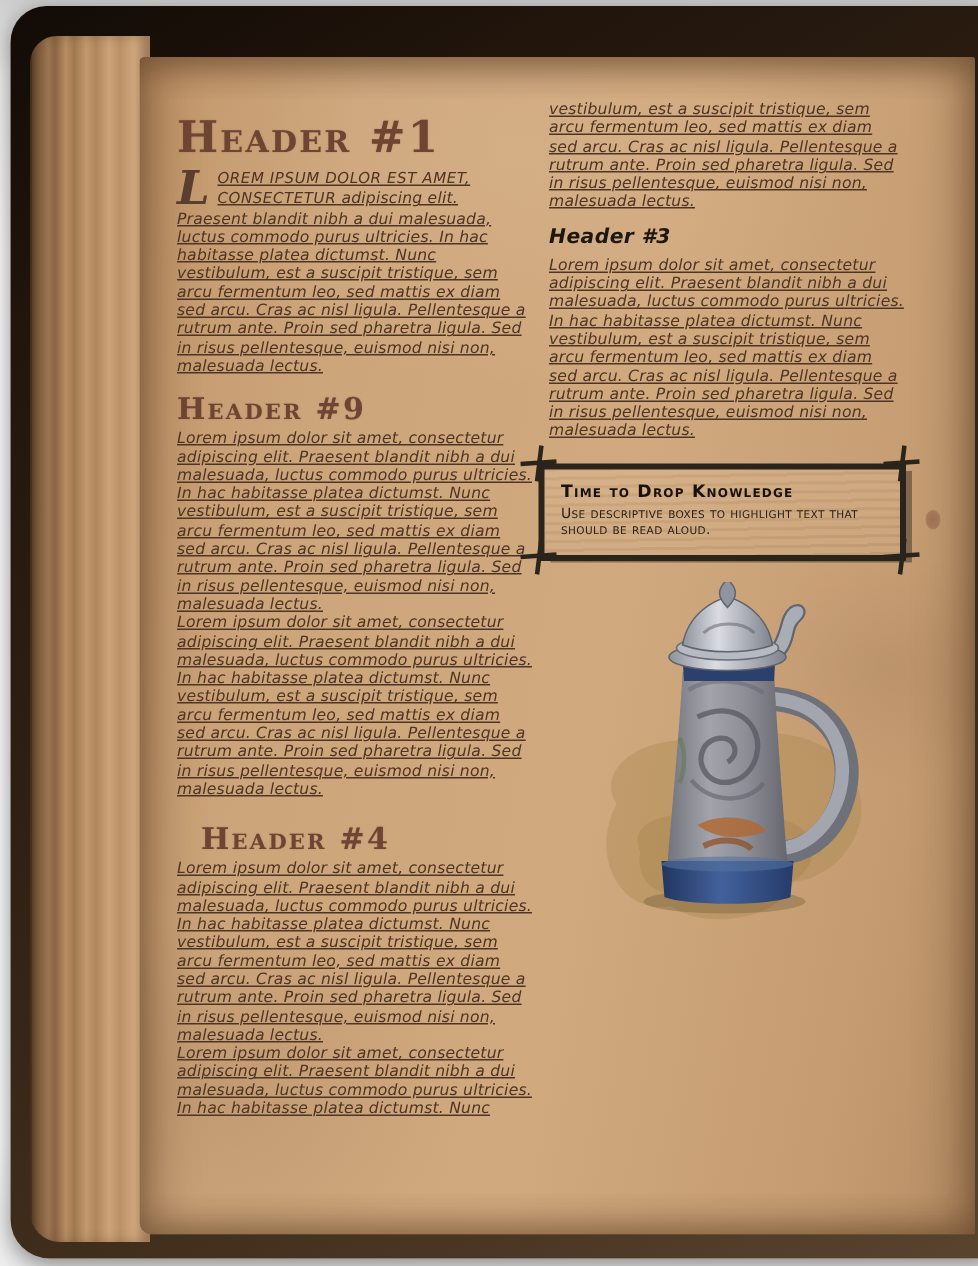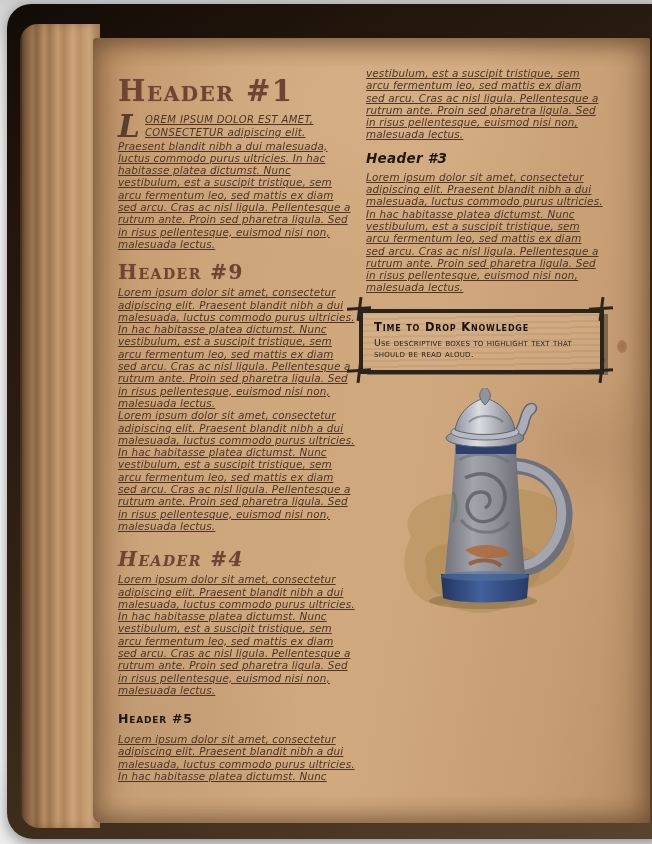--- a/index.html
+++ b/index.html
@@ -54,21 +54,21 @@
     color:#4e3424; text-align:left;text-decoration:underline;
   }
   h1.fancy,h2.fancy,h3.fancy,h4.fancy{
     font-family:"DejaVu Serif", serif; font-variant:small-caps;
     color:#6e4433; font-weight:700; letter-spacing:1.5px;
     text-shadow:0 0 1px rgba(110,68,51,.35);
   }
   h1.fancy{ font-size:29px; line-height:32px; margin:8px 0 6px; }
   h2.fancy{ font-size:20px; line-height:22px; margin:11px 0 3px; }
   h3.fancy{ font-size:20px; line-height:22px; margin:13px 0 3px -20px; }
-  h4.fancy{ font-size:20px; line-height:22px; margin:16px 0 3px;font-style:italic; }
+  h4.fancy{ font-size:20px; line-height:22px; margin:16px 16px 3px; }
   .marker{
     font-family:"DejaVu Sans", sans-serif; font-variant:small-caps;
     font-weight:800; color:#1d1711; letter-spacing:.8px;
   }
   h5.marker{ font-size:12.5px; margin:15px 0 7px; }
   h6.script{ font-family:"DejaVu Sans", sans-serif; font-style:italic; font-weight:700;
     font-size:13.5px; color:#1d1711; margin:9px 0 5px; letter-spacing:.3px; }
   .dropcap{
     float:left; font-family:"DejaVu Serif", serif; font-size:31px; line-height:23px;
     color:#5a3e2e; margin:2px 5px 0 0; font-weight:700;
@@ -124,21 +124,20 @@
         <p class="hand"><span class="dropcap">L</span><span class="lead-caps">orem ipsum dolor est amet, consectetur</span> <span>adipiscing elit. Praesent blandit nibh a dui malesuada, luctus commodo purus ultricies. In hac habitasse platea dictumst. Nunc vestibulum, est a suscipit tristique, sem arcu fermentum leo, sed mattis ex diam sed arcu. Cras ac nisl ligula. Pellentesque a rutrum ante. Proin sed pharetra ligula. Sed in risus pellentesque, euismod nisi non, malesuada lectus.</span></p>
 
         <h2 class="fancy">Header #9</h2>
         <p class="hand">Lorem ipsum dolor sit amet, consectetur adipiscing elit. Praesent blandit nibh a dui malesuada, luctus commodo purus ultricies. In hac habitasse platea dictumst. Nunc vestibulum, est a suscipit tristique, sem arcu fermentum leo, sed mattis ex diam sed arcu. Cras ac nisl ligula. Pellentesque a rutrum ante. Proin sed pharetra ligula. Sed in risus pellentesque, euismod nisi non, malesuada lectus.</p>
 
         <p class="hand">Lorem ipsum dolor sit amet, consectetur adipiscing elit. Praesent blandit nibh a dui malesuada, luctus commodo purus ultricies. In hac habitasse platea dictumst. Nunc vestibulum, est a suscipit tristique, sem arcu fermentum leo, sed mattis ex diam sed arcu. Cras ac nisl ligula. Pellentesque a rutrum ante. Proin sed pharetra ligula. Sed in risus pellentesque, euismod nisi non, malesuada lectus.</p>
 
         <h4 class="fancy">Header #4</h4>
         <p class="hand">Lorem ipsum dolor sit amet, consectetur adipiscing elit. Praesent blandit nibh a dui malesuada, luctus commodo purus ultricies. In hac habitasse platea dictumst. Nunc vestibulum, est a suscipit tristique, sem arcu fermentum leo, sed mattis ex diam sed arcu. Cras ac nisl ligula. Pellentesque a rutrum ante. Proin sed pharetra ligula. Sed in risus pellentesque, euismod nisi non, malesuada lectus.</p>
 
-        <h5 class="marker">Header #5</h5>
         <p class="hand">Lorem ipsum dolor sit amet, consectetur adipiscing elit. Praesent blandit nibh a dui malesuada, luctus commodo purus ultricies. In hac habitasse platea dictumst. Nunc</p>
       </div>
 
       <div class="col">
         <p class="hand">vestibulum, est a suscipit tristique, sem arcu fermentum leo, sed mattis ex diam sed arcu. Cras ac nisl ligula. Pellentesque a rutrum ante. Proin sed pharetra ligula. Sed in risus pellentesque, euismod nisi non, malesuada lectus.</p>
 
         <h6 class="script">Header #3</h6>
         <p class="hand">Lorem ipsum dolor sit amet, consectetur adipiscing elit. Praesent blandit nibh a dui malesuada, luctus commodo purus ultricies. In hac habitasse platea dictumst. Nunc vestibulum, est a suscipit tristique, sem arcu fermentum leo, sed mattis ex diam sed arcu. Cras ac nisl ligula. Pellentesque a rutrum ante. Proin sed pharetra ligula. Sed in risus pellentesque, euismod nisi non, malesuada lectus.</p>
 
 

